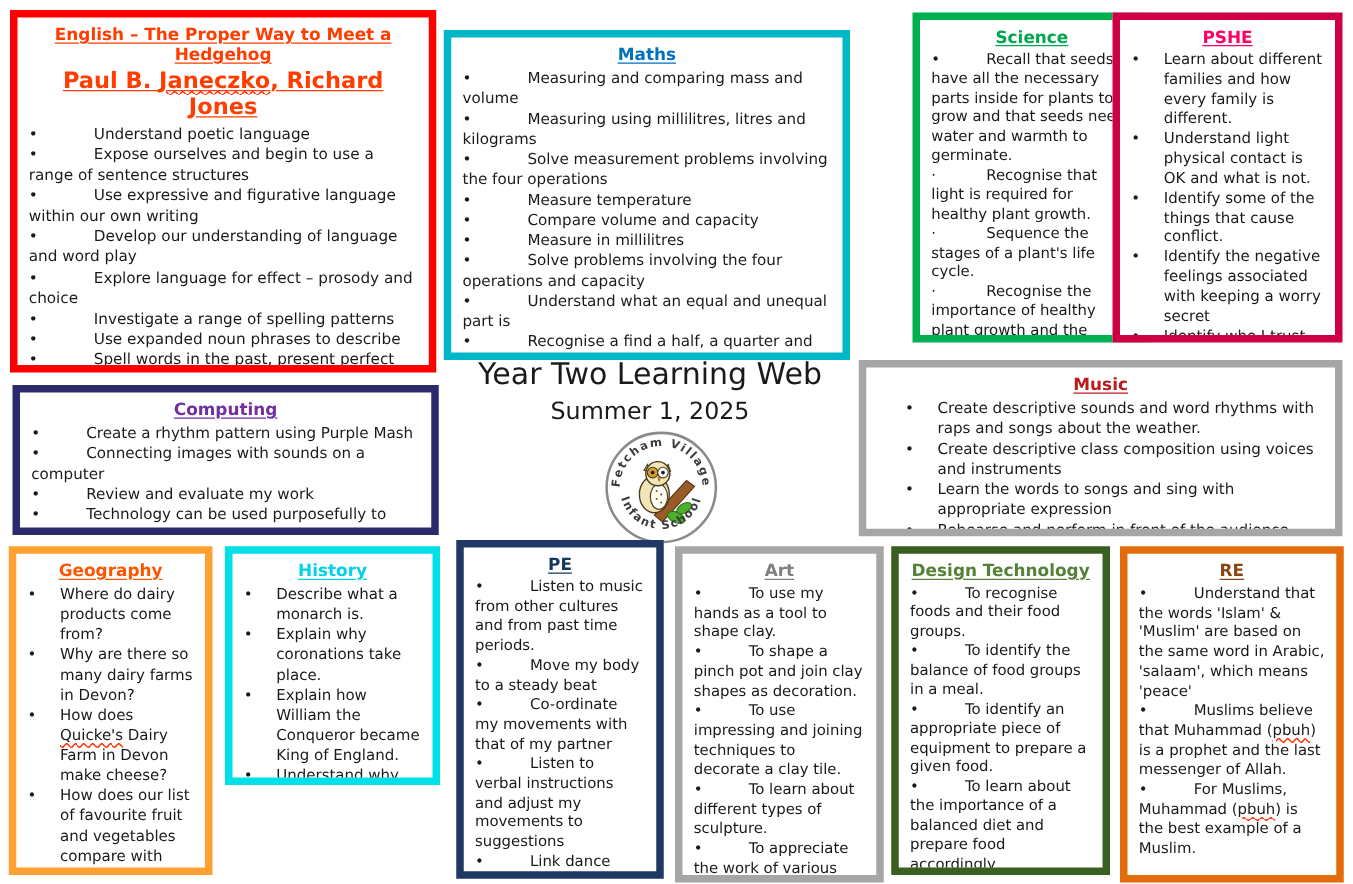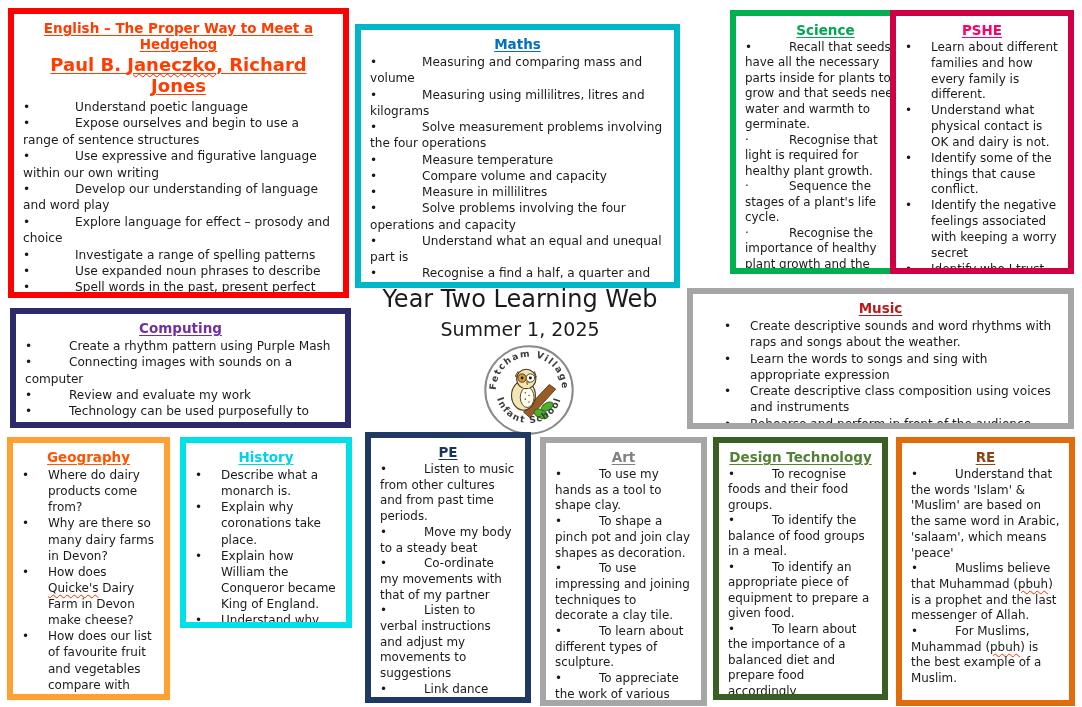--- a/index.html
+++ b/index.html
@@ -85,21 +85,21 @@
         <div class="li"><span class="blt">·</span><span class="txt">Recognise that light is required for healthy plant growth.</span></div>
         <div class="li"><span class="blt">·</span><span class="txt">Sequence the stages of a plant's life cycle.</span></div>
         <div class="li"><span class="blt">·</span><span class="txt">Recognise the importance of healthy plant growth and the effect humans can have on the environment</span></div>
       </div>
   </div>
 
   <div class="box" style="left: 890px; top: 10px; width: 184px; height: 264px; border-color: rgb(206, 0, 67);">
     <div class="box-title" style="color: rgb(255, 0, 102);">PSHE</div>
     <div class="list list-hang" style="font-size:12px; line-height:1.32;">
         <div class="li"><span class="blt">•</span><span class="txt">Learn about different families and how every family is different.</span></div>
-        <div class="li"><span class="blt">•</span><span class="txt">Understand what physical contact is OK and dairy is not.</span></div>
+        <div class="li"><span class="blt">•</span><span class="txt">Understand light physical contact is OK and what is not.</span></div>
         <div class="li"><span class="blt">•</span><span class="txt">Identify some of the things that cause conflict.</span></div>
         <div class="li"><span class="blt">•</span><span class="txt">Identify the negative feelings associated with keeping a worry secret</span></div>
         <div class="li"><span class="blt">•</span><span class="txt">Identify who I trust</span></div>
       </div>
   </div>
 
   <div class="box" style="left: 10px; top: 308px; width: 341px; height: 120px; border-color: rgb(43, 43, 107);">
     <div class="box-title" style="color: rgb(112, 48, 160);">Computing</div>
     <div class="list list-tab tab-sm">
         <div class="li"><span class="blt">•</span><span class="txt">Create a rhythm pattern using Purple Mash</span></div>
@@ -147,22 +147,22 @@
       <text font-size="10" font-weight="bold" fill="#3b3b3b" letter-spacing="1.5" font-family="DejaVu Sans, sans-serif">
         <textPath href="#arcBot" startOffset="50%" text-anchor="middle">Infant  School</textPath>
       </text>
     </svg>
   </div>
 
   <div class="box" style="left: 687px; top: 288px; width: 387px; height: 141px; border-color: rgb(166, 166, 166);">
     <div class="box-title" style="color: #b91c1c;">Music</div>
     <div class="list list-hang inset">
         <div class="li"><span class="blt">•</span><span class="txt">Create descriptive sounds and word rhythms with raps and songs about the weather.</span></div>
+        <div class="li"><span class="blt">•</span><span class="txt">Create descriptive class composition using voices and instruments</span></div>
         <div class="li"><span class="blt">•</span><span class="txt">Learn the words to songs and sing with appropriate expression</span></div>
-        <div class="li"><span class="blt">•</span><span class="txt">Create descriptive class composition using voices and instruments</span></div>
         <div class="li"><span class="blt">•</span><span class="txt">Rehearse and perform in front of the audience</span></div>
       </div>
   </div>
 
   <div class="box" style="left: 7px; top: 437px; width: 163px; height: 263px; border-color: rgb(255, 160, 51);">
     <div class="box-title" style="color: rgb(255, 85, 0);">Geography</div>
     <div class="list list-hang" style="font-size:12px;">
         <div class="li"><span class="blt">•</span><span class="txt">Where do dairy products come from?</span></div>
         <div class="li"><span class="blt">•</span><span class="txt">Why are there so many dairy farms in Devon?</span></div>
         <div class="li"><span class="blt">•</span><span class="txt">How does <span class="sp">Quicke's</span> Dairy Farm in Devon make cheese?</span></div>

